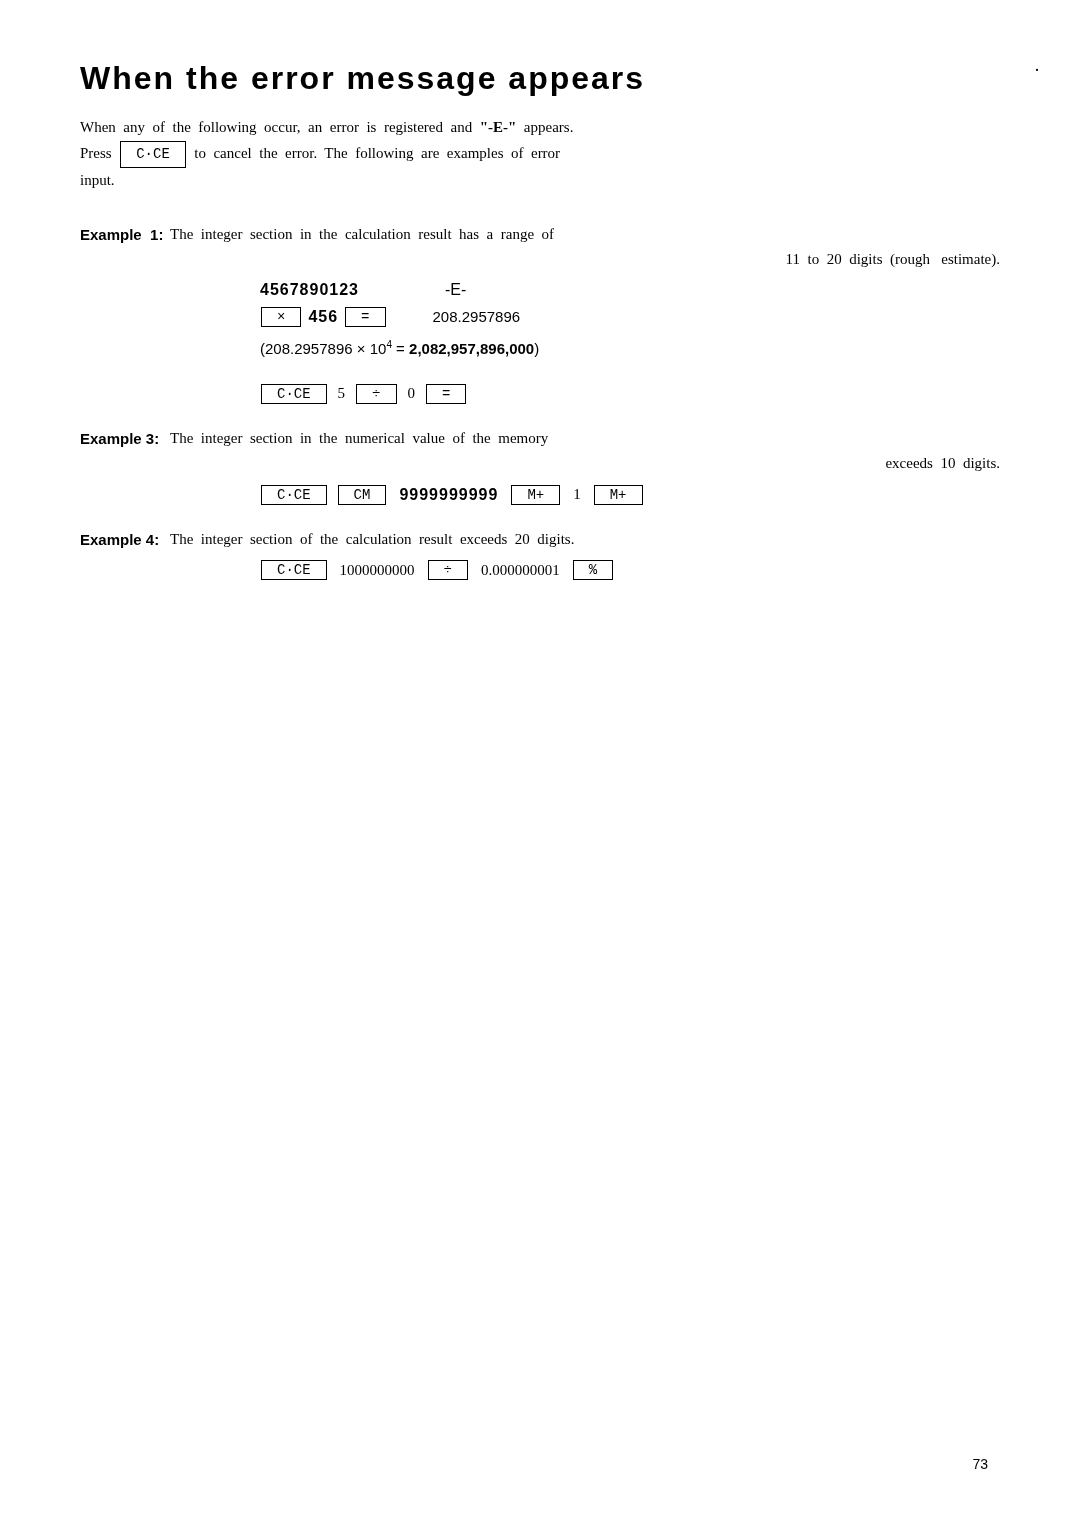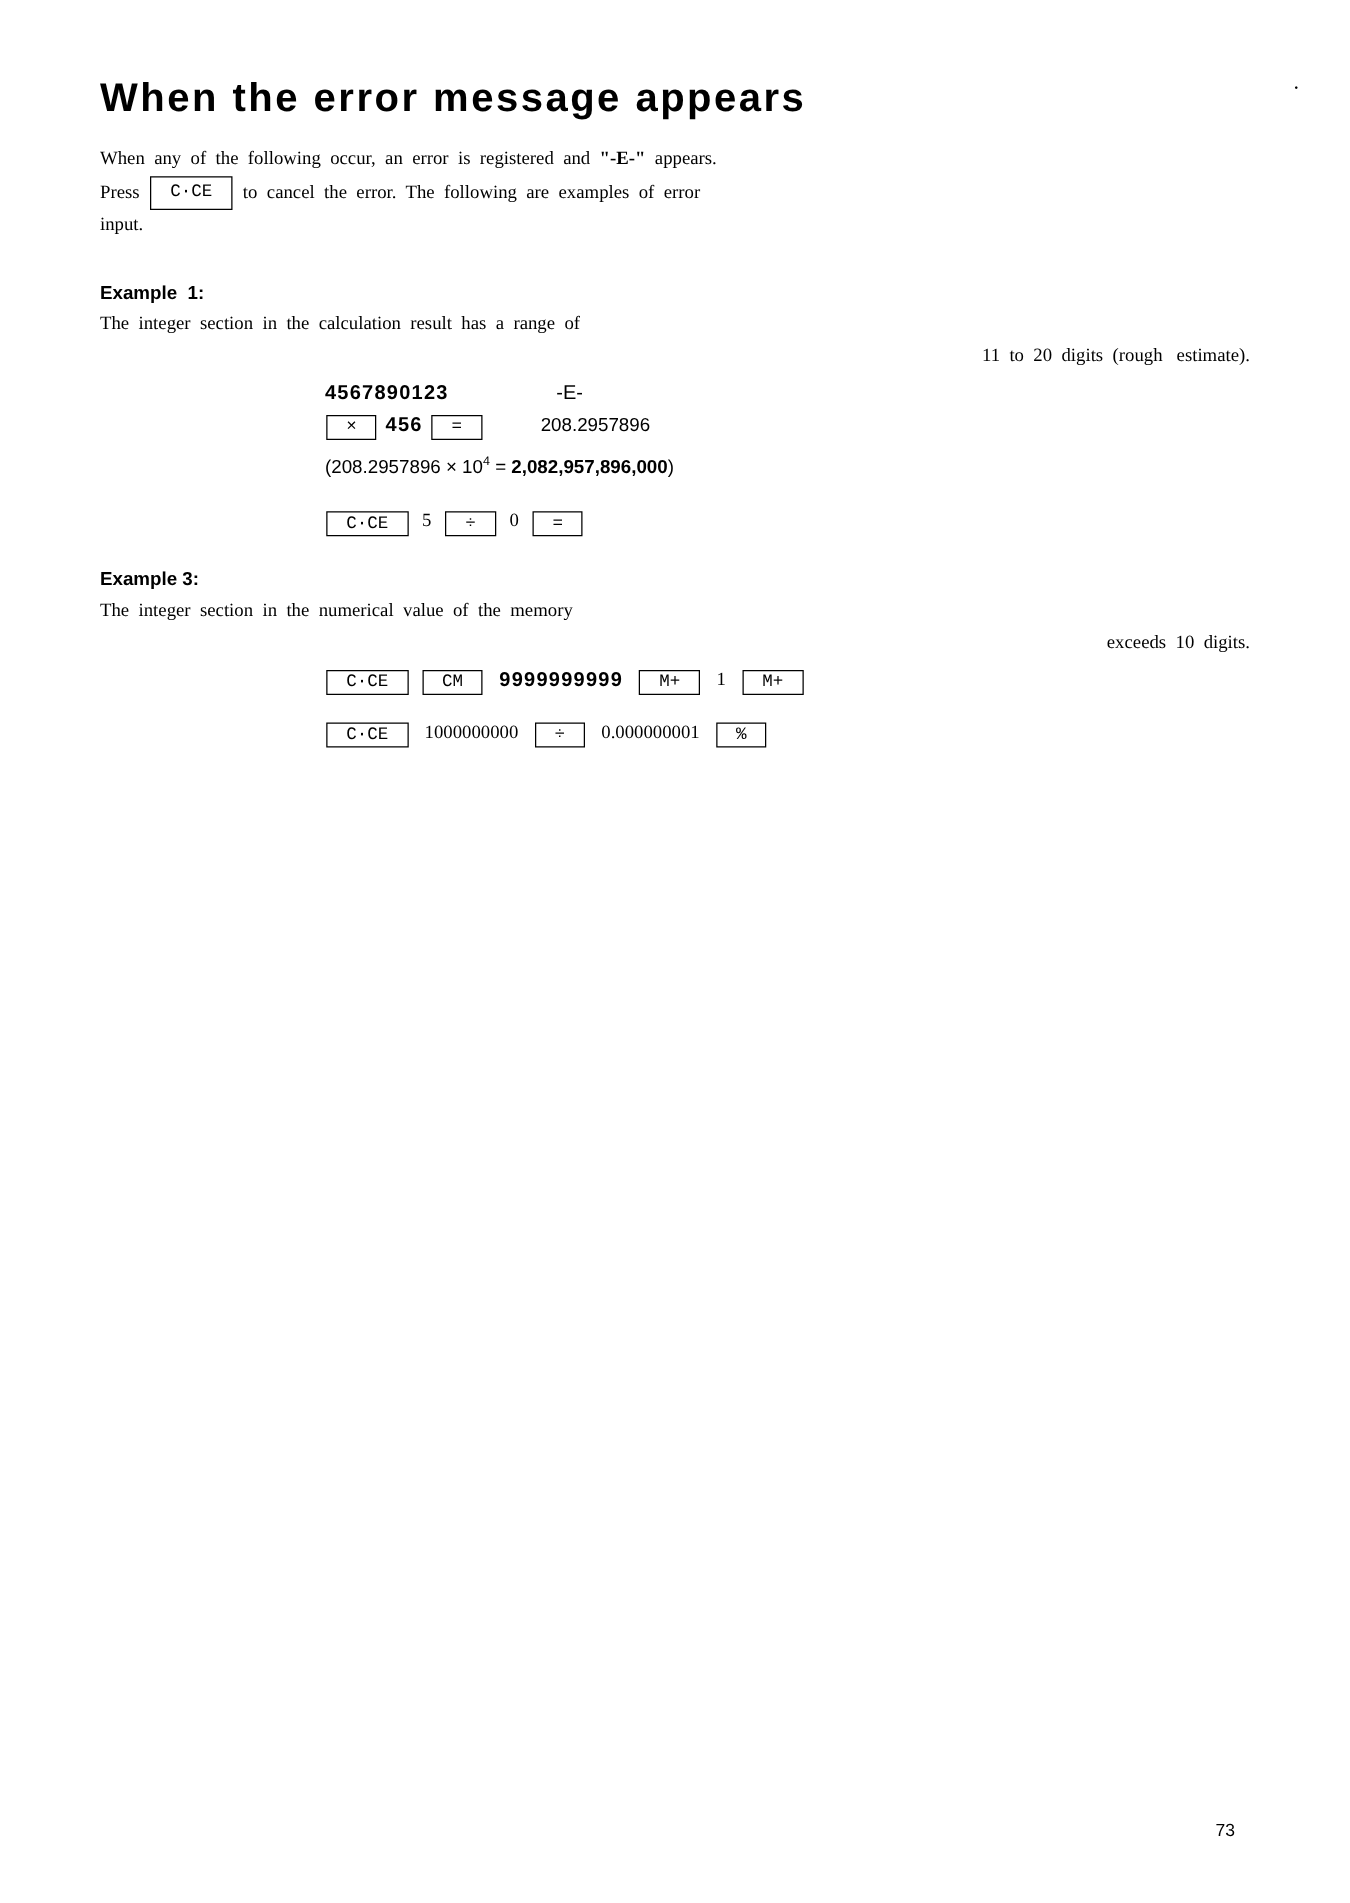--- a/index.html
+++ b/index.html
@@ -47,21 +47,20 @@
     .example-block {
       margin-bottom: 22px;
     }
 
     .example-line {
       display: flex;
       align-items: flex-start;
       font-size: 15px;
       line-height: 1.7;
       text-align: justify;
-      flex-direction: column;
     }
 
     .example-label {
       font-weight: bold;
       font-family: sans-serif;
       min-width: 90px;
       flex-shrink: 0;
     }
 
     .example-text {
@@ -71,20 +70,21 @@
 
     .example-continuation {
       padding-left: 180px;
       font-size: 15px;
       line-height: 1.7;
       text-align: right;
     }
 
     .calc-row {
       display: flex;
+      align-items: center;
       gap: 6px;
       font-size: 15px;
       margin: 8px 0;
       padding-left: 180px;
     }
 
     .calc-value {
       font-weight: bold;
       font-size: 16px;
       font-family: sans-serif;
@@ -194,20 +194,24 @@
     <span class="key-box">C·CE</span>
     <span class="key-box" style="margin-left:4px;">CM</span>
     <span class="calc-value" style="margin: 0 6px;">9999999999</span>
     <span class="key-box">M+</span>
     <span style="margin: 0 6px;">1</span>
     <span class="key-box">M+</span>
   </div>
 </div>
 
 <div class="example-block">
+  <div class="example-line">
+    <span class="example-label"><strong>Example 4:</strong></span>
+    <span class="example-text">The&nbsp; integer&nbsp; section&nbsp; of&nbsp; the&nbsp; calculation&nbsp; result&nbsp; exceeds&nbsp; 20&nbsp; digits.</span>
+  </div>
   <div class="calc-row">
     <span class="key-box">C·CE</span>
     <span style="margin: 0 6px;">1000000000</span>
     <span class="key-box">÷</span>
     <span style="margin: 0 6px;">0.000000001</span>
     <span class="key-box">%</span>
   </div>
 </div>
 
 <div class="page-number">73</div>

